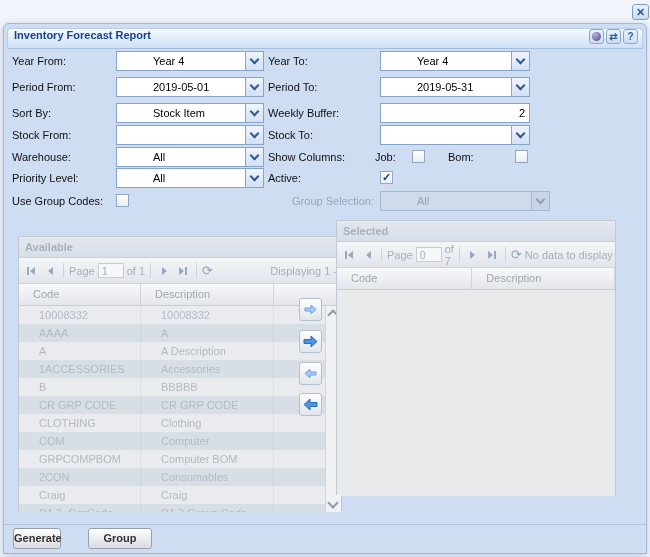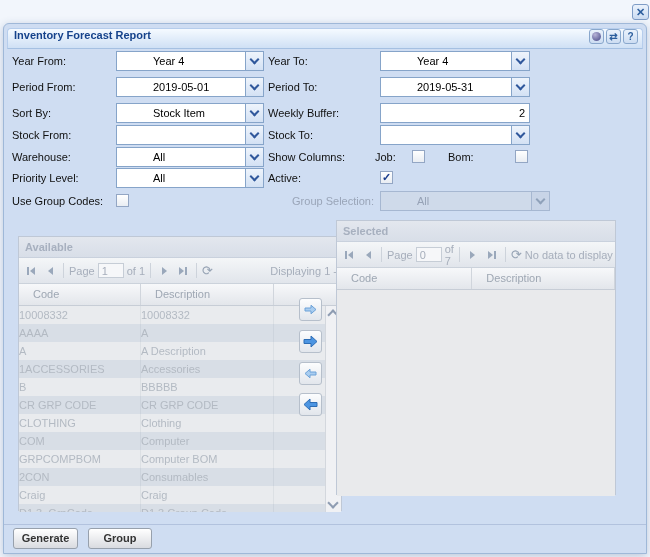--- a/index.html
+++ b/index.html
@@ -54,21 +54,21 @@
   .pginput{width:26px;height:15px;border:1px solid #c6cdd6;background:#f6f7f9;color:#a6aebb;
            padding:0 3px;font:inherit;box-sizing:border-box;flex:none;}
   .refr{font-size:13px;line-height:13px;color:#96a3b4;flex:none;cursor:pointer;}
   .status{margin-left:auto;white-space:nowrap;overflow:hidden;flex:none;}
   .ghead{height:21px;background:linear-gradient(#f7f8fa,#e3e6eb);border-bottom:1px solid #c7cdd6;display:flex;}
   .gh{line-height:21px;padding-left:14px;color:#9ea7b3;border-right:1px solid #d0d5dc;box-sizing:border-box;overflow:hidden;}
   .grows{position:relative;overflow:hidden;background:#e9eaec;}
   .grid-row{display:flex;height:18px;}
   .grid-row.even{background:#e9ebee;}
   .grid-row.odd{background:#d8dee6;}
-  .grid-cell{line-height:18px;padding-left:0;color:#b3bac3;overflow:hidden;white-space:nowrap;
+  .grid-cell{line-height:18px;padding-left:20px;color:#b3bac3;overflow:hidden;white-space:nowrap;
              border-right:1px solid rgba(110,125,150,.10);box-sizing:border-box;flex:none;}
   .avail .gh.c0,.avail .grid-cell:nth-child(1){width:122px;}
   .avail .gh.c1,.avail .grid-cell:nth-child(2){width:133px;}
   .sel .gh.c0{width:146px;}
   .sel .gh.c1{width:154px;}
   .vscroll{position:absolute;right:0;top:0;bottom:0;width:15px;background:#f0f1f4;border-left:1px solid #d3d7dd;}
   .sbtn{position:absolute;left:0;width:14px;height:15px;display:flex;align-items:center;justify-content:center;cursor:pointer;}
   .chev-up{width:6px;height:6px;border-left:2px solid #8e9cb2;border-top:2px solid #8e9cb2;transform:rotate(45deg);margin-top:3px;}
   .chev-dn{width:6px;height:6px;border-right:2px solid #8e9cb2;border-bottom:2px solid #8e9cb2;transform:rotate(45deg);margin-top:-3px;}
   
@@ -336,16 +336,16 @@
     <div class="ghead">
       <span class="gh c0">Code</span>
       <span class="gh c1">Description</span>
     </div>
     <div class="grows" style="height:206px;">
       <div></div>
     </div>
   </div>
 
   <div class="fsep"></div>
-  <div class="btn" style="left:13px;top:528px;width:65px;">Generate</div>
+  <div class="btn" style="left:13px;top:528px;width:48px;">Generate</div>
   <div class="btn" style="left:88px;top:528px;width:64px;">Group</div>
 
 </div>
 
 </body></html>

